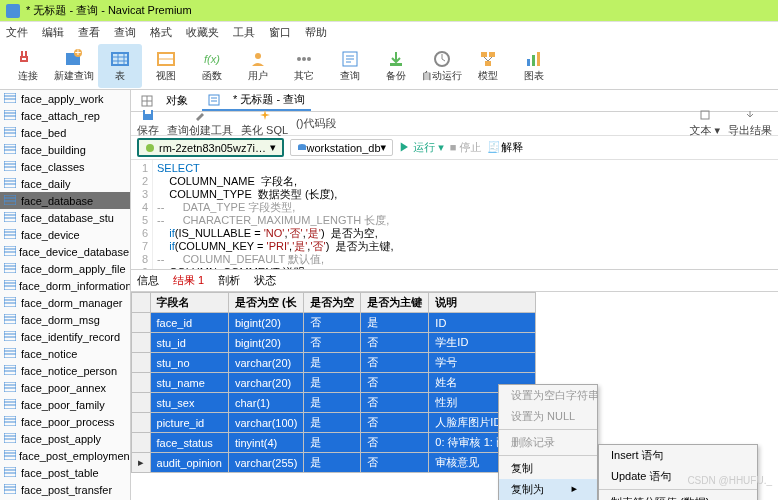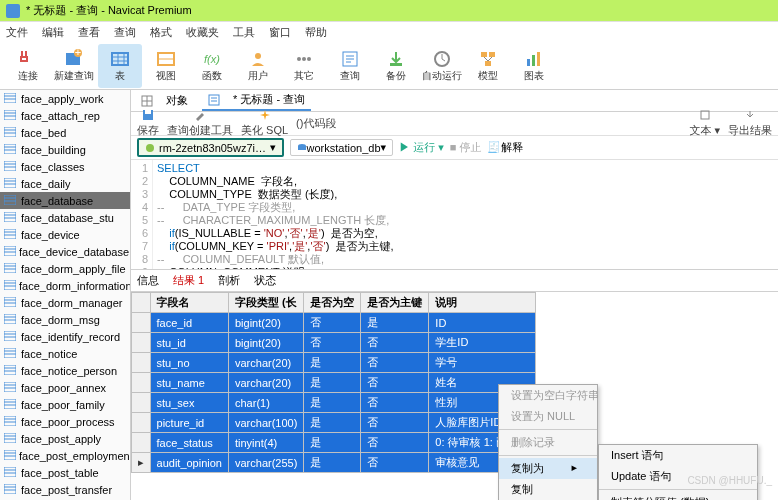--- a/index.html
+++ b/index.html
@@ -522,21 +522,21 @@
         <span class="rt">剖析</span>
         <span class="rt">状态</span>
       </div>
 
     <div class="grid">
       <table id="gridtable">
           <tbody>
             <tr>
               <th class="rowhead"></th>
               <th>字段名</th>
-              <th>字段类型 (长</th>
+              <th>是否为空 (长</th>
               <th>是否为空</th>
               <th>是否为主键</th>
               <th>说明</th>
             </tr>
           </tbody>
           <tbody>
             <tr>
               <td class="rowhead"></td>
               <td>face_id</td>
               <td>bigint(20)</td>
@@ -619,22 +619,22 @@
     </div>
   </div>
 </div>
 
 <div class="ctxmenu" style="left:498px; top:384px; width:100px;">
   <div class="mi dim">设置为空白字符串</div>
   <div class="mi dim">设置为 NULL</div>
   <hr>
   <div class="mi dim">删除记录</div>
   <hr>
+  <div class="mi">复制</div>
   <div class="mi hov"><span>复制为</span><span style="float:right">▸</span></div>
-  <div class="mi">复制</div>
 
 </div>
 
 <div class="ctxmenu" style="left:598px; top:444px; width:160px;" id="ctx2">
     <div class="mi">Insert 语句</div>
     <div class="mi">Update 语句</div>
     <hr>
     <div class="mi">制表符分隔值 (数据)</div>
   </div>
 

